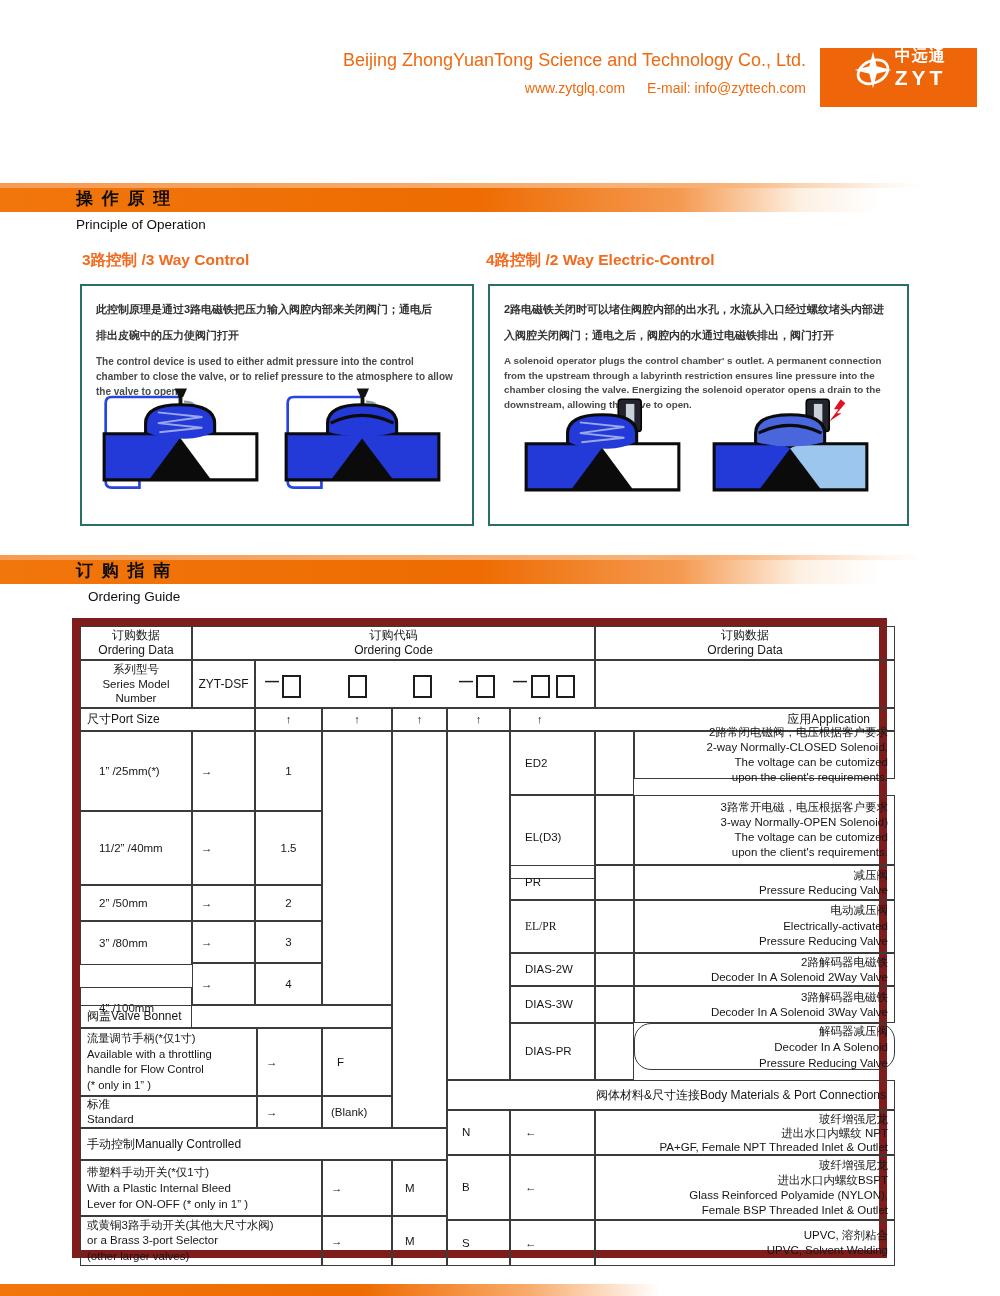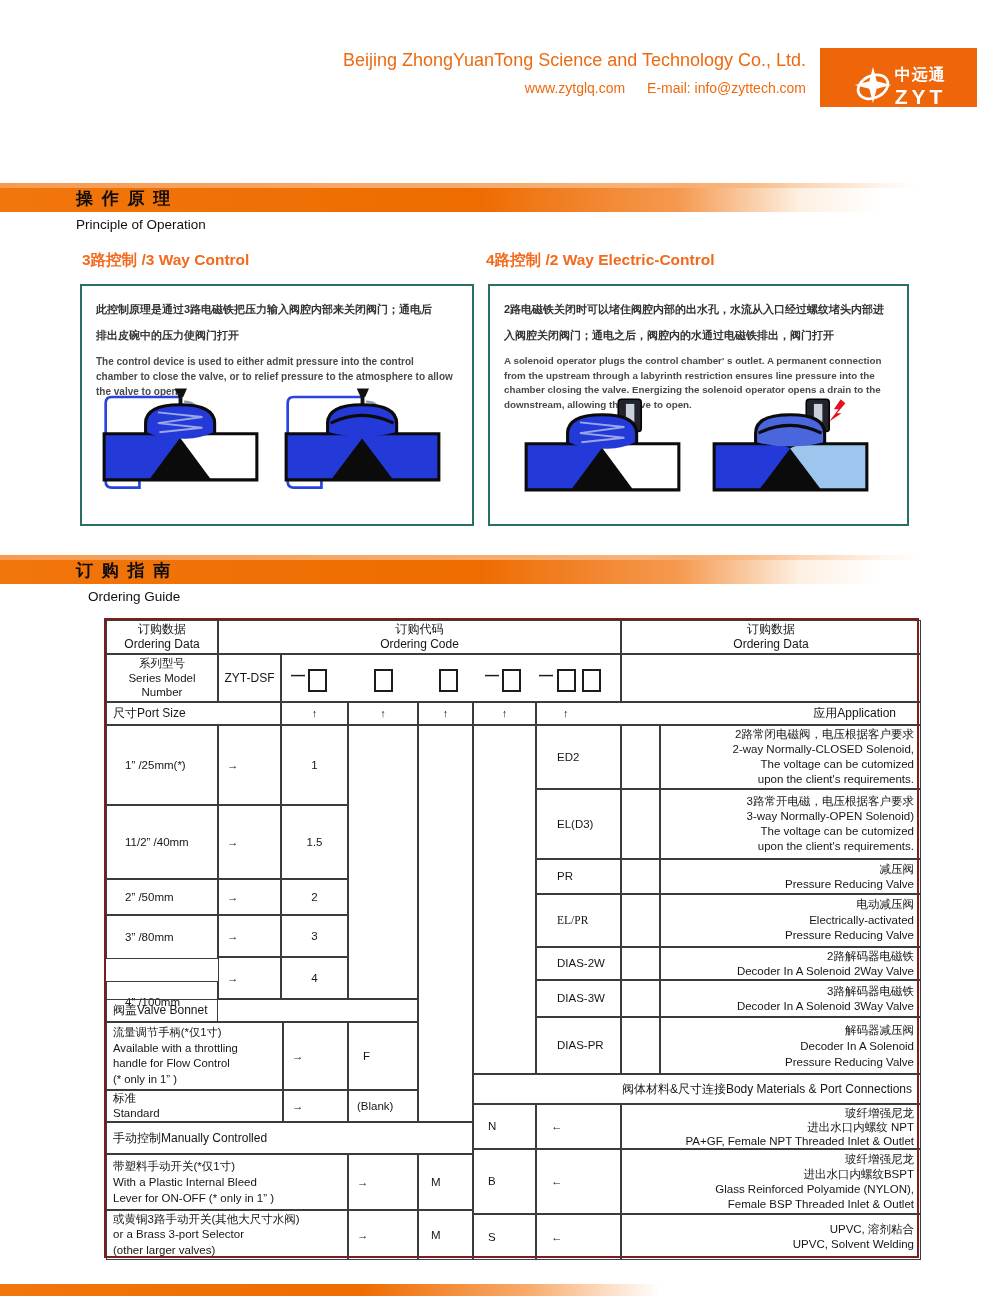--- a/index.html
+++ b/index.html
@@ -4,21 +4,21 @@
 <style>
   html,body{margin:0;padding:0;background:#fff;}
   #page{position:relative;width:1000px;height:1296px;background:#fff;overflow:hidden;
         font-family:"Liberation Sans","DejaVu Sans",sans-serif;color:#1b1b1b;}
   .abs{position:absolute;}
 
   
   .company{left:0;top:50px;width:806px;text-align:right;color:#ee6a10;font-size:18px;font-weight:500;}
   .contact{left:0;top:80px;width:806px;text-align:right;color:#ee6a10;font-size:14px;}
   .contact span{margin-left:18px;}
-  .logo{left:820px;top:48px;width:157px;height:59px;background:#ee650a;display:flex;align-items:flex-end;justify-content:center;gap:0;}
+  .logo{left:820px;top:48px;width:157px;height:59px;background:#ee650a;display:flex;align-items:flex-start;justify-content:center;gap:0;}
   .logo .mark{width:44px;height:44px;}
   .logo .ltxt{color:#fff;text-align:left;line-height:1;}
   .logo .cn{font-size:16px;font-weight:bold;letter-spacing:1px;}
   .logo .en{font-size:21px;font-weight:bold;letter-spacing:4px;margin-top:3px;}
 
   
   .banner{left:0;width:1000px;height:29px;
     background:linear-gradient(to right,#f1760b 0%,#ee6c02 48%,#f59a51 68%,#fdf0e2 80%,#ffffff 88%);text-align:center;}
   .banner:before{content:"";position:absolute;left:0;top:0;width:92%;height:5px;
     background:linear-gradient(to right,#f79b52 0%,#f8b177 70%,rgba(255,255,255,0) 100%);}
@@ -27,28 +27,28 @@
 
   .sec-title{font-size:15.5px;font-weight:bold;color:#f26a1e;}
 
   .infobox{border:2px solid #2a6f63;background:#fff;}
   .infobox .cnline{font-size:11px;font-weight:600;color:#333;line-height:26px;}
   .infobox .enpara{font-size:10px;font-weight:bold;color:#4a4a4a;line-height:15px;margin-top:6px;}
 
   .valve{position:absolute;}
 
   
-  #otable{left:104px;top:618px;width:815px;height:640px;border:2px solid #7f1d1d;box-sizing:border-box;}
+  #otable{left:72px;top:618px;width:815px;height:640px;border:8px solid #7f1d1d;box-sizing:border-box;}
   .tc{position:absolute;border:1px solid #3b3b3b;box-sizing:border-box;font-size:11.5px;color:#161616;
       display:flex;flex-direction:column;justify-content:center;line-height:15px;}
   .tc.center{align-items:center;text-align:center;}
   .tc.left{padding-left:6px;}
   .tc.right{align-items:flex-end;text-align:right;padding-right:6px;}
   .hdr{font-size:12px;}
-  .codecell{padding-left:20px;}
+  .codecell{padding-left:14px;}
   .cbox{position:absolute;top:14px;width:15px;height:19px;border:2px solid #1d1d1d;background:#fff;}
   .cdash{position:absolute;top:13px;font-size:14px;font-weight:bold;color:#1d1d1d;}
   .arrowrow{flex-direction:row;align-items:center;}
   .uparrow{font-size:11px;}
 
   .footerbar{left:0;top:1284px;width:660px;height:12px;
     background:linear-gradient(to right,#f1760b 0%,#ee6c02 55%,#f8ab6c 80%,rgba(255,255,255,0) 100%);}
 </style>
 </head>
 <body>
@@ -246,28 +246,28 @@
     <div class="tc left" style="left:0;top:590px;width:242px;height:50px;line-height:15.5px;">
         <div>或黄铜3路手动开关(其他大尺寸水阀)</div>
         <div>or a Brass 3-port Selector</div>
         <div>(other larger valves)</div>
       </div>
     <div class="tc" style="left:242px;top:590px;width:70px;height:50px;padding-left:8px;">→</div>
     <div class="tc" style="left:312px;top:590px;width:55px;height:50px;padding-left:12px;">M</div>
 
     <div class="tc codecell" style="left:430px;top:105px;width:85px;height:64px;">ED2</div>
     <div class="tc" style="left:515px;top:105px;width:39px;height:64px;"></div>
-    <div class="tc right" style="left:554px;top:105px;width:261px;height:64px;line-height:14.8px;text-align:right;">
+    <div class="tc right" style="left:554px;top:105px;width:261px;height:48px;line-height:14.8px;text-align:right;">
         <div>2路常闭电磁阀，电压根据客户要求</div>
         <div>2-way Normally-CLOSED Solenoid,</div>
         <div>The voltage can be cutomized</div>
         <div>upon the client's requirements.</div>
       </div>
 
-    <div class="tc codecell" style="left:430px;top:169px;width:85px;height:70px;">EL(D3)</div>
+    <div class="tc codecell" style="left:430px;top:169px;width:85px;height:84px;">EL(D3)</div>
     <div class="tc" style="left:515px;top:169px;width:39px;height:70px;"></div>
     <div class="tc right" style="left:554px;top:169px;width:261px;height:70px;line-height:15px;">
         <div>3路常开电磁，电压根据客户要求</div>
         <div>3-way Normally-OPEN Solenoid)</div>
         <div>The voltage can be cutomized</div>
         <div>upon the client's requirements.</div>
       </div>
 
     <div class="tc codecell" style="left:430px;top:239px;width:85px;height:35px;">PR</div>
     <div class="tc" style="left:515px;top:239px;width:39px;height:35px;"></div>
@@ -293,21 +293,21 @@
 
     <div class="tc codecell" style="left:430px;top:360px;width:85px;height:37px;">DIAS-3W</div>
     <div class="tc" style="left:515px;top:360px;width:39px;height:37px;"></div>
     <div class="tc right" style="left:554px;top:360px;width:261px;height:37px;line-height:15px;">
         <div>3路解码器电磁铁</div>
         <div>Decoder In A Solenoid 3Way Valve</div>
       </div>
 
     <div class="tc codecell" style="left:430px;top:397px;width:85px;height:57px;">DIAS-PR</div>
     <div class="tc" style="left:515px;top:397px;width:39px;height:57px;"></div>
-    <div class="tc right" style="left:554px;top:397px;width:261px;height:57px;line-height:16px;">
+    <div class="tc right" style="left:554px;top:397px;width:261px;height:47px;line-height:16px;border-radius:17px;">
         <div>解码器减压阀</div>
         <div>Decoder In A Solenoid</div>
         <div>Pressure Reducing Valve</div>
       </div>
 
     <div class="tc right hdr" style="left:367px;top:454px;width:448px;height:30px;padding-right:8px;">阀体材料&amp;尺寸连接Body Materials &amp; Port Connections</div>
 
     <div class="tc" style="left:367px;top:484px;width:63px;height:45px;padding-left:14px;">N</div>
     <div class="tc" style="left:430px;top:484px;width:85px;height:45px;padding-left:14px;">←</div>
     <div class="tc right" style="left:515px;top:484px;width:300px;height:45px;line-height:14px;">

